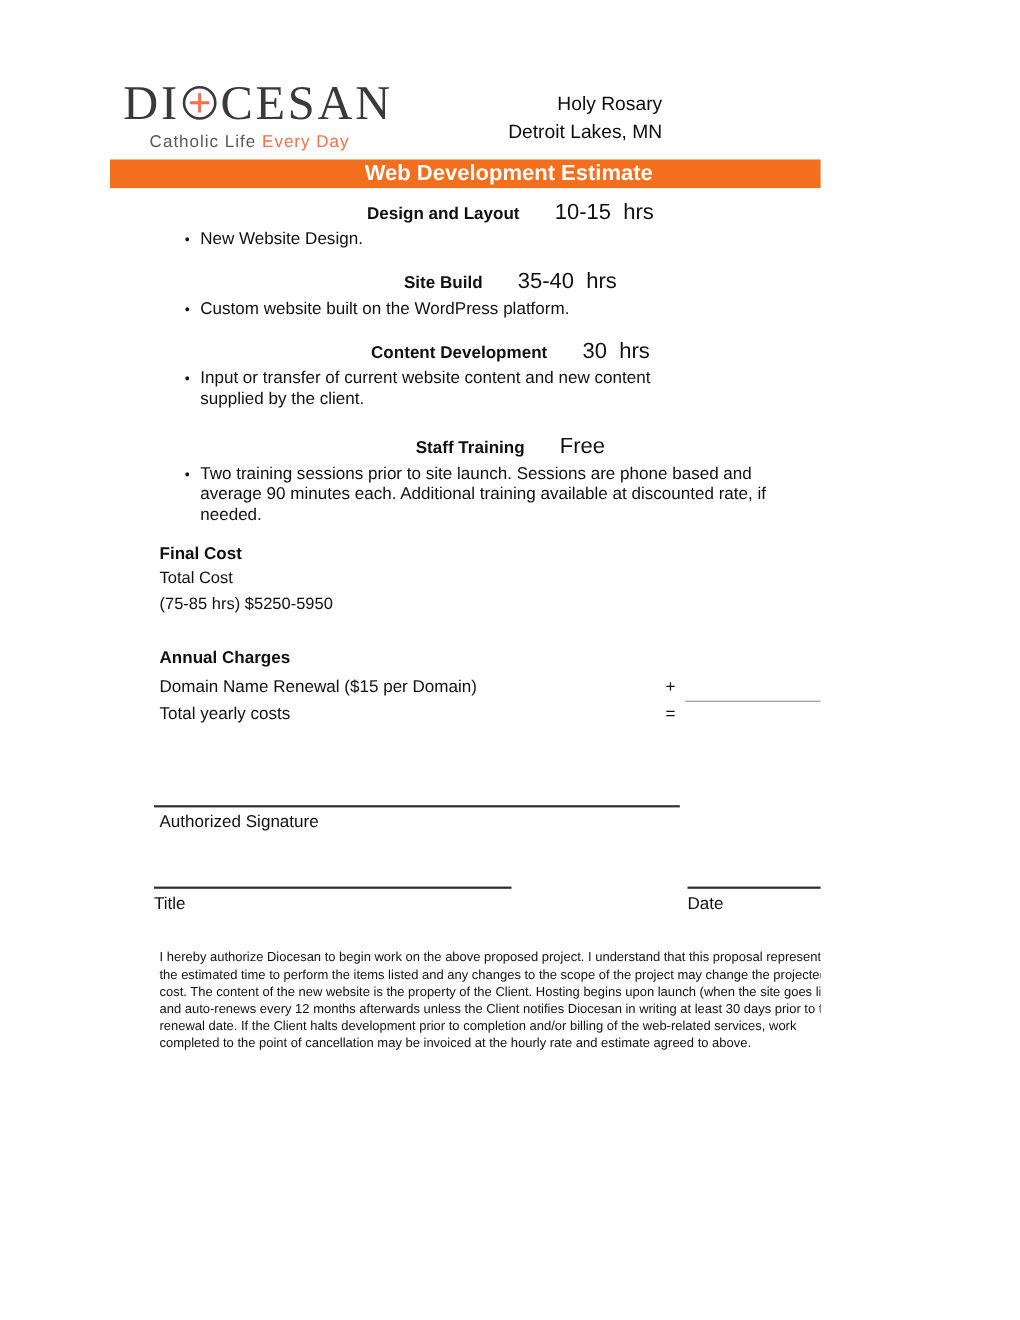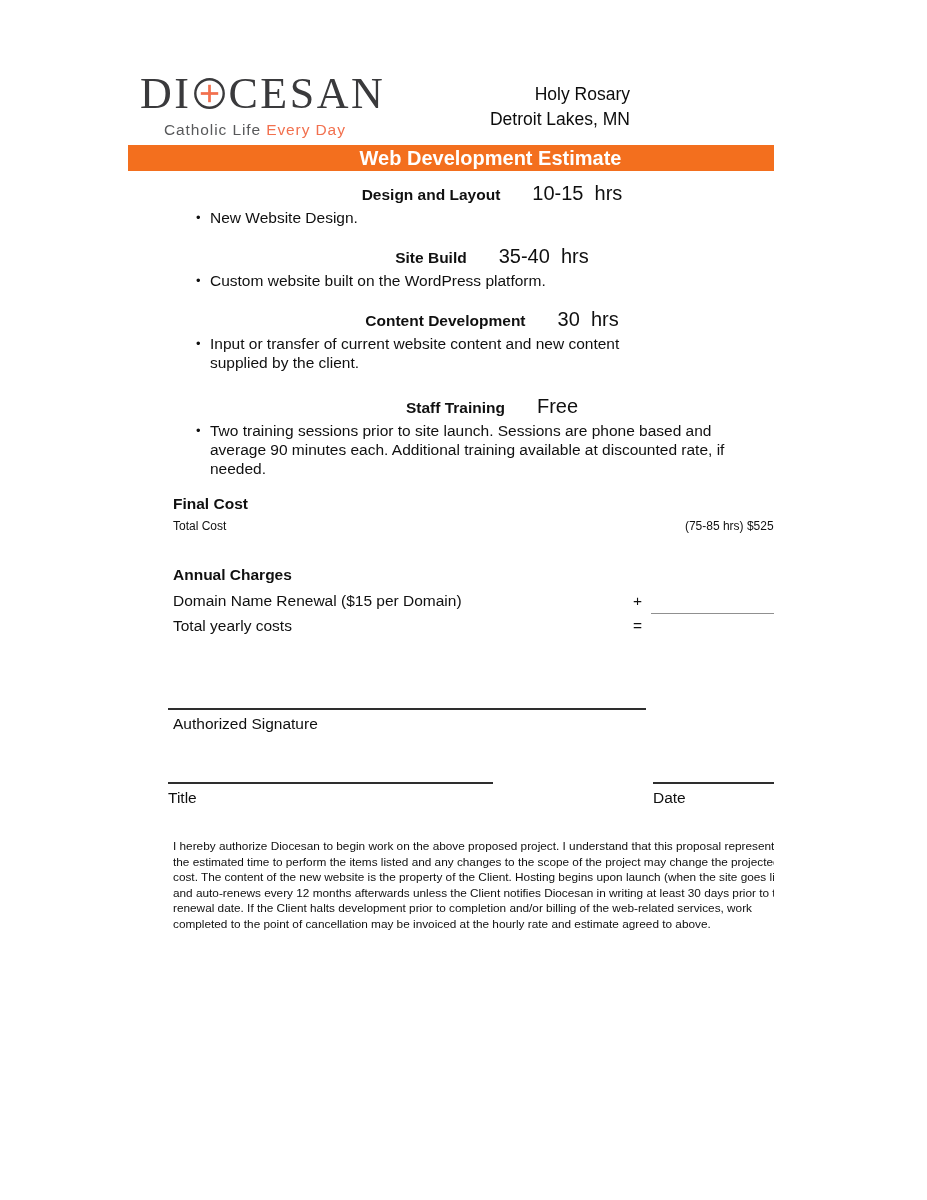--- a/index.html
+++ b/index.html
@@ -8,21 +8,20 @@
     width: 927px; height: 1200px;
     font-family: "Liberation Sans", sans-serif;
     color: #101010;
     position: relative;
   }
   .page {
     position: relative;
     width: 746px; height: 1200px;
     background: #ffffff;
     overflow: hidden;
-    margin-left: 28px;
   }
 
   
   .logo {
     position: absolute;
     top: 72px; left: 112px;
   }
   .logo-word {
     font-family: "Liberation Serif", serif;
     font-size: 44px;
@@ -95,22 +94,23 @@
   }
   .bullet-glyph { width: 14px; flex: 0 0 14px; font-size: 13px; }
   .bullet-text { white-space: pre-line; }
 
   .cost-section { margin-bottom: 27px; }
   .section-heading { font-weight: bold; font-size: 15.5px; line-height: 20px; }
   .cost-row {
     display: flex;
     justify-content: space-between;
     align-items: baseline;
-    font-size: 12px;
+    font-size: 15px;
     line-height: 24px;
+    flex-direction: column;
   }
 
   .annual-row {
     display: flex;
     align-items: baseline;
     font-size: 15.5px;
     line-height: 24px;
   }
   .annual-label { flex: 1 1 auto; }
   .annual-op { flex: 0 0 18px; text-align: left; }

